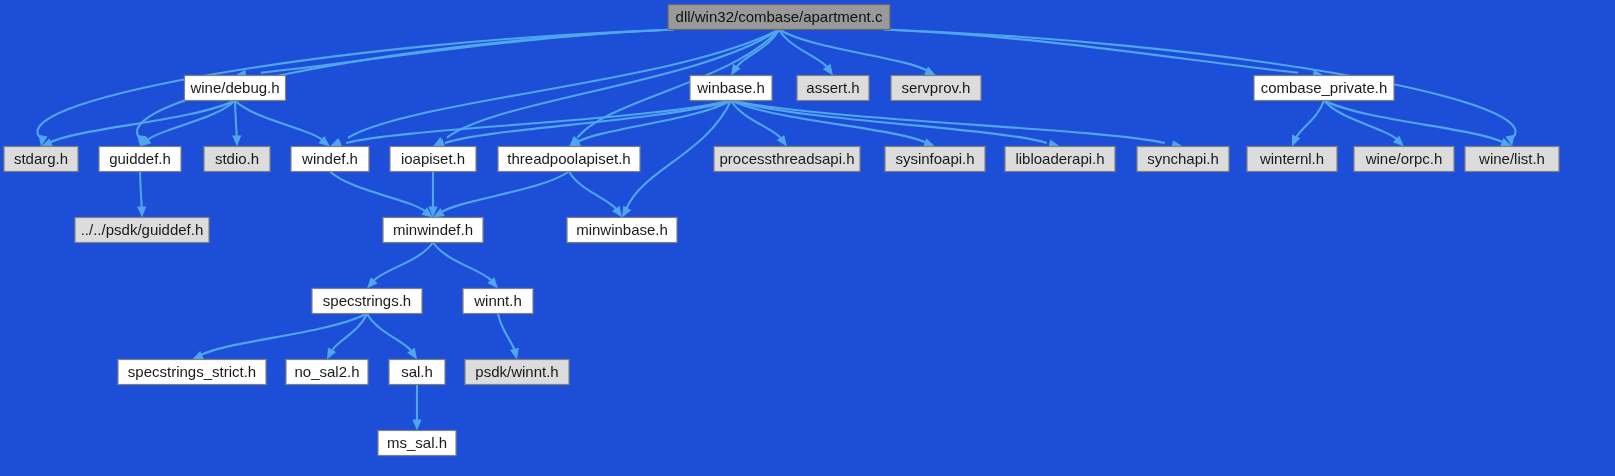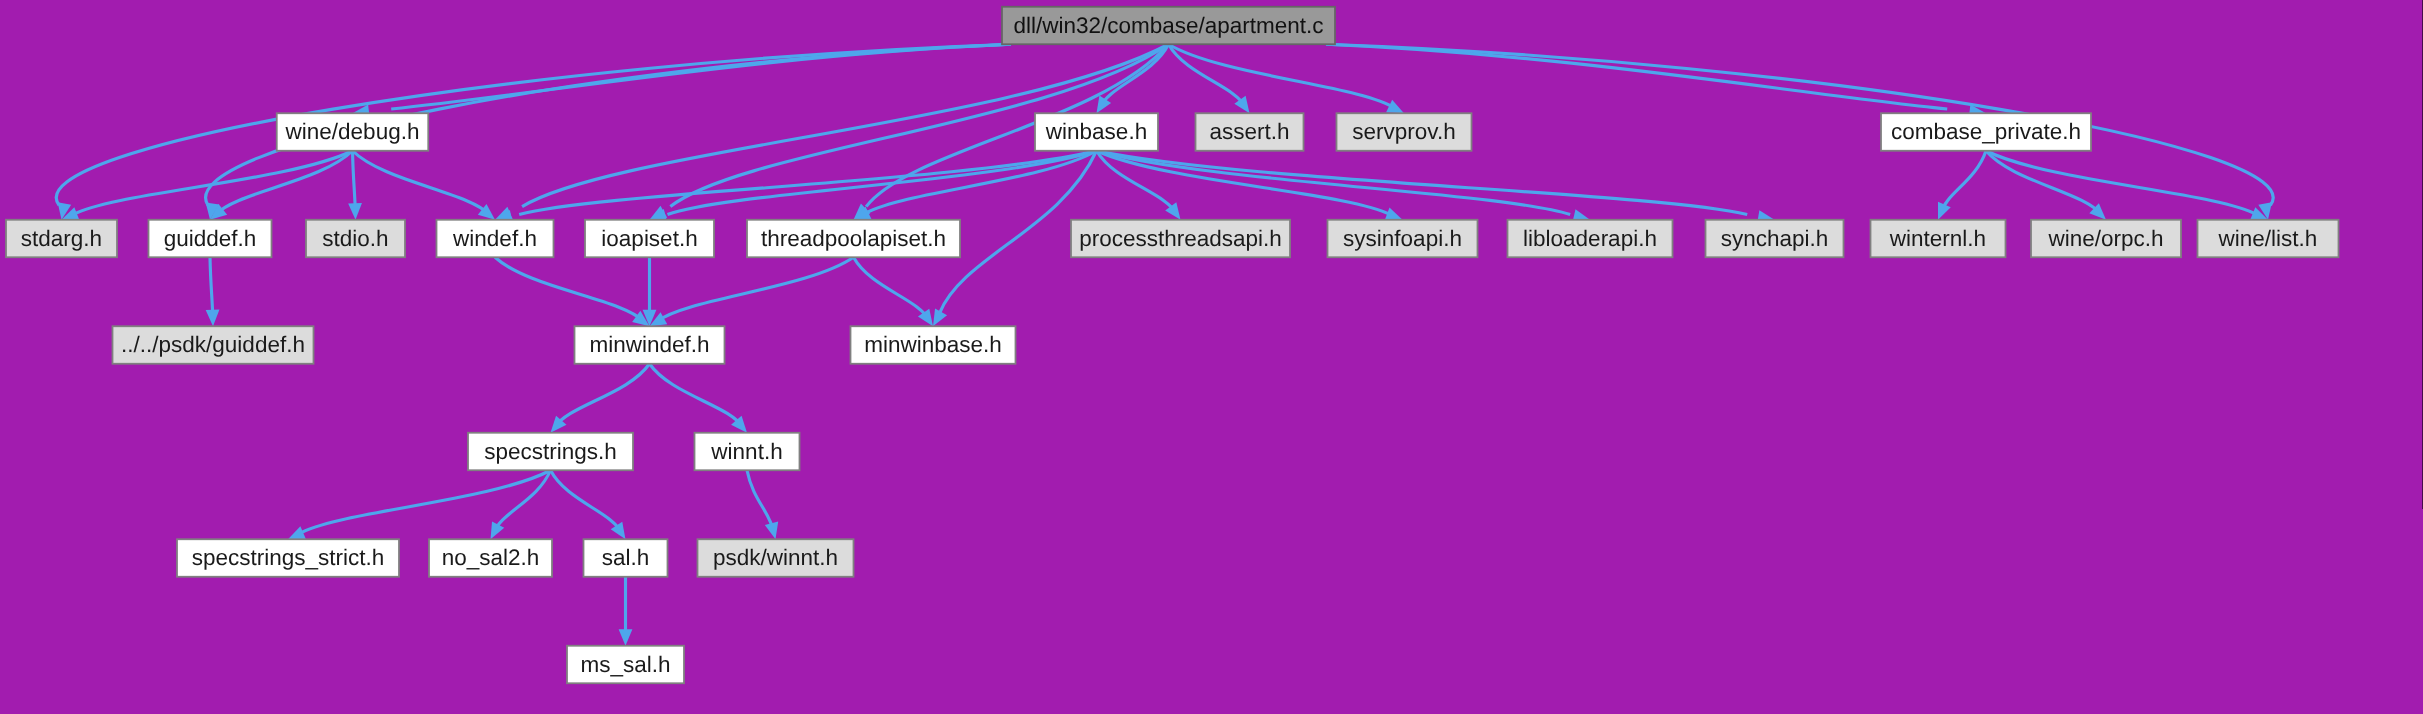--- a/index.html
+++ b/index.html
@@ -1,19 +1,19 @@
 <!DOCTYPE html>
 <html><head>
 <meta charset="utf-8">
 <style>
   html,body{margin:0;padding:0;background:#000;}
   #graph-root{
     position:relative;
     width:1615px;height:476px;
-    background:#a21caf;
+    background:#1d4ed8;
     font-family:"Liberation Sans", sans-serif;
     overflow:hidden;
   }
   svg#graph-canvas{position:absolute;left:0;top:0;width:1615px;height:476px;display:block;}
   .edge-path{fill:none;stroke:#4ea6ec;stroke-width:2.1;}
   .arrow-head{fill:#4ea6ec;}
   .node-box{stroke:#808080;stroke-width:1.2;}
   .node-box.leaf{fill:#dcdcdc;}
   .node-box.branch{fill:#ffffff;}
   .node-box.root{fill:#999999;stroke:#666666;}

